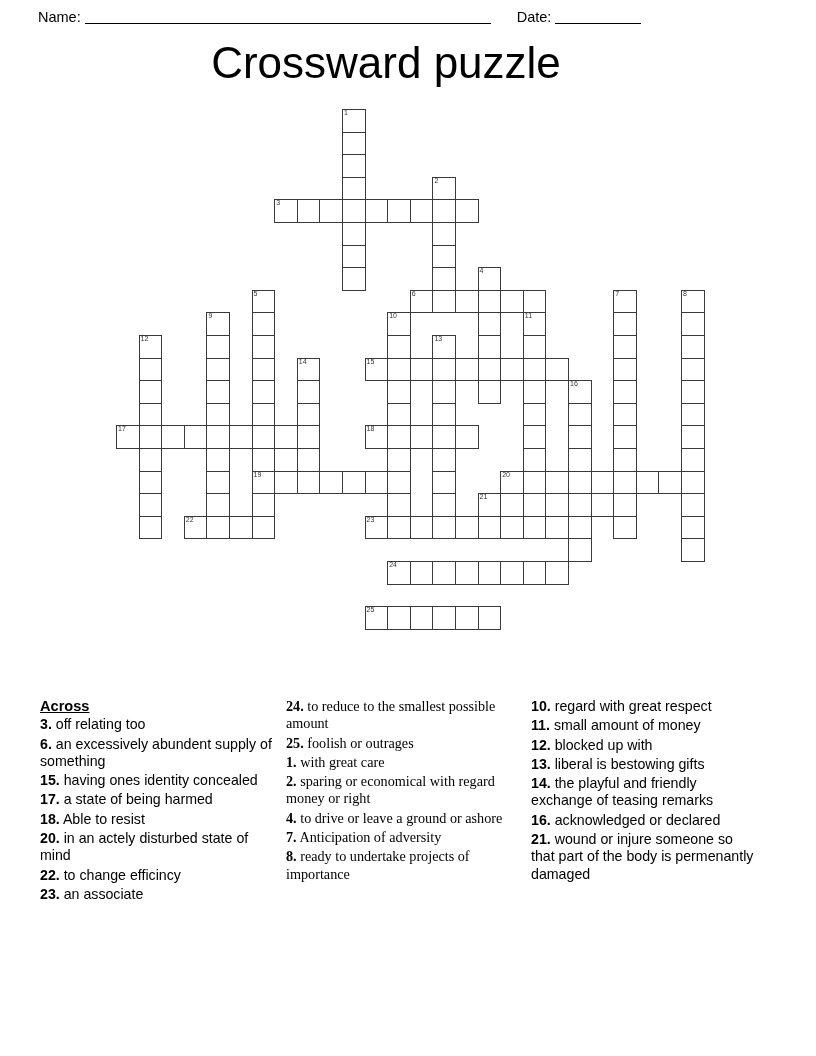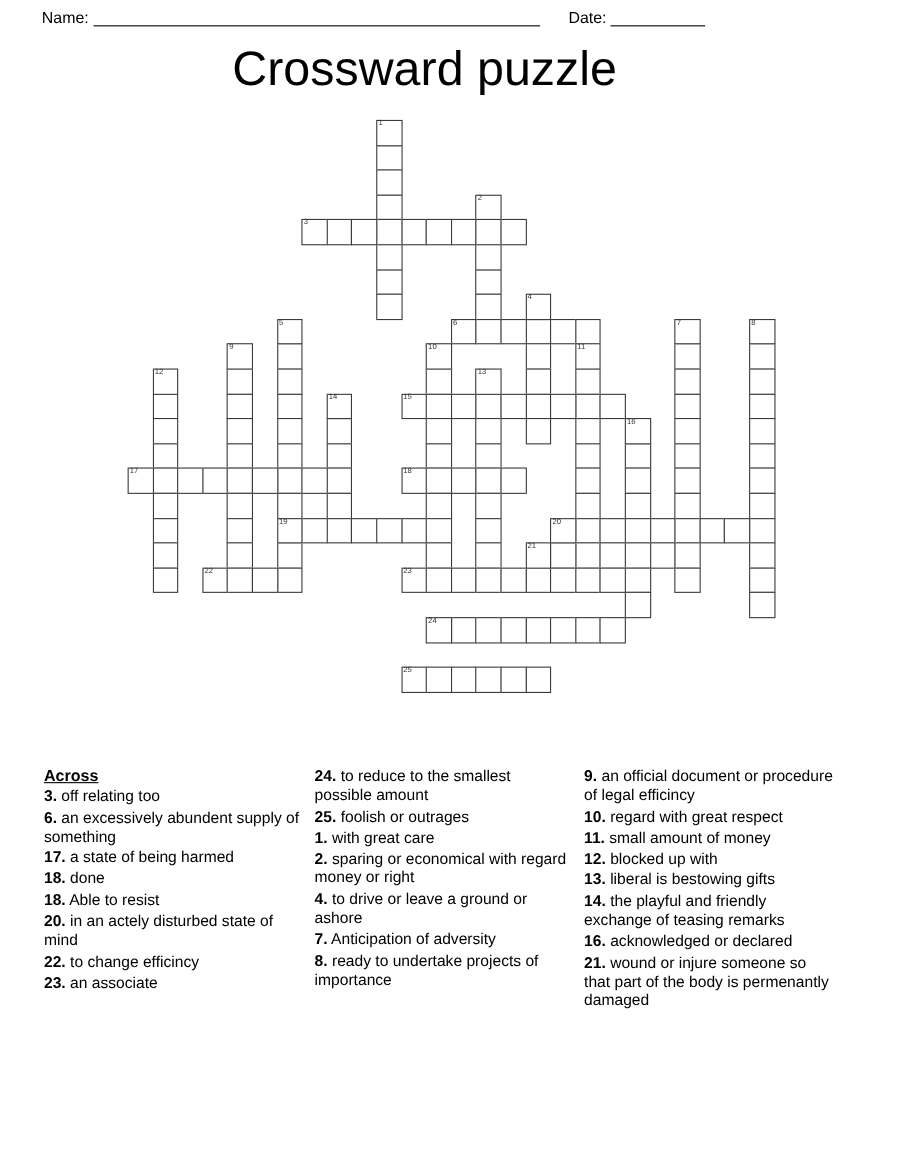--- a/index.html
+++ b/index.html
@@ -89,21 +89,21 @@
     padding: 0 40px;
     box-sizing: border-box;
     font-size: 14.2px;
     line-height: 17.3px;
   }
   .clue-col {
     width: 244px;
     box-sizing: border-box;
     padding-right: 12px;
   }
-  .clue-col.mid { padding-left: 2px; }
+  .clue-col.mid { padding-left: 2px; font-family: Liberation Serif, serif; }
   .clue-col.right { padding-left: 3px; }
   .section-head {
     font-weight: bold;
     text-decoration: underline;
     margin: 0 0 1px 0;
     font-size: 14.6px;
   }
   .clue {
     margin: 0 0 2px 0;
   }
@@ -347,38 +347,37 @@
     <div class="cell" style="left: 432.4px; top: 606.2px; width: 23.6px; height: 23.6px;"></div>
     <div class="cell" style="left: 455px; top: 606.2px; width: 23.6px; height: 23.6px;"></div>
     <div class="cell" style="left: 477.6px; top: 606.2px; width: 23.6px; height: 23.6px;"></div>
   </div>
 
 <div id="clues">
   <div class="clue-col left" id="clue-col-left">
       <div class="section-head">Across</div>
       <div class="clue"><b>3.</b><span> off relating too</span></div>
       <div class="clue"><b>6.</b><span> an excessively abundent supply of something</span></div>
+      <div class="clue"><b>15.</b><span> having ones identity concealed</span></div>
       <div class="clue"><b>17.</b><span> a state of being harmed</span></div>
-      <div class="clue"><b>18.</b><span> done</span></div>
       <div class="clue"><b>18.</b><span> Able to resist</span></div>
       <div class="clue"><b>20.</b><span> in an actely disturbed state of mind</span></div>
       <div class="clue"><b>22.</b><span> to change efficincy</span></div>
       <div class="clue"><b>23.</b><span> an associate</span></div>
     </div>
   <div class="clue-col mid" id="clue-col-mid">
       <div class="clue"><b>24.</b><span> to reduce to the smallest possible amount</span></div>
       <div class="clue"><b>25.</b><span> foolish or outrages</span></div>
       <div class="clue"><b>1.</b><span> with great care</span></div>
       <div class="clue"><b>2.</b><span> sparing or economical with regard money or right</span></div>
       <div class="clue"><b>4.</b><span> to drive or leave a ground or ashore</span></div>
       <div class="clue"><b>7.</b><span> Anticipation of adversity</span></div>
       <div class="clue"><b>8.</b><span> ready to undertake projects of importance</span></div>
     </div>
   <div class="clue-col right" id="clue-col-right">
-      <div class="clue"><b>9.</b><span> an official document or procedure of legal efficincy</span></div>
       <div class="clue"><b>10.</b><span> regard with great respect</span></div>
       <div class="clue"><b>11.</b><span> small amount of money</span></div>
       <div class="clue"><b>12.</b><span> blocked up with</span></div>
       <div class="clue"><b>13.</b><span> liberal is bestowing gifts</span></div>
       <div class="clue"><b>14.</b><span> the playful and friendly exchange of teasing remarks</span></div>
       <div class="clue"><b>16.</b><span> acknowledged or declared</span></div>
       <div class="clue"><b>21.</b><span> wound or injure someone so that part of the body is permenantly damaged</span></div>
     </div>
 </div>
 

